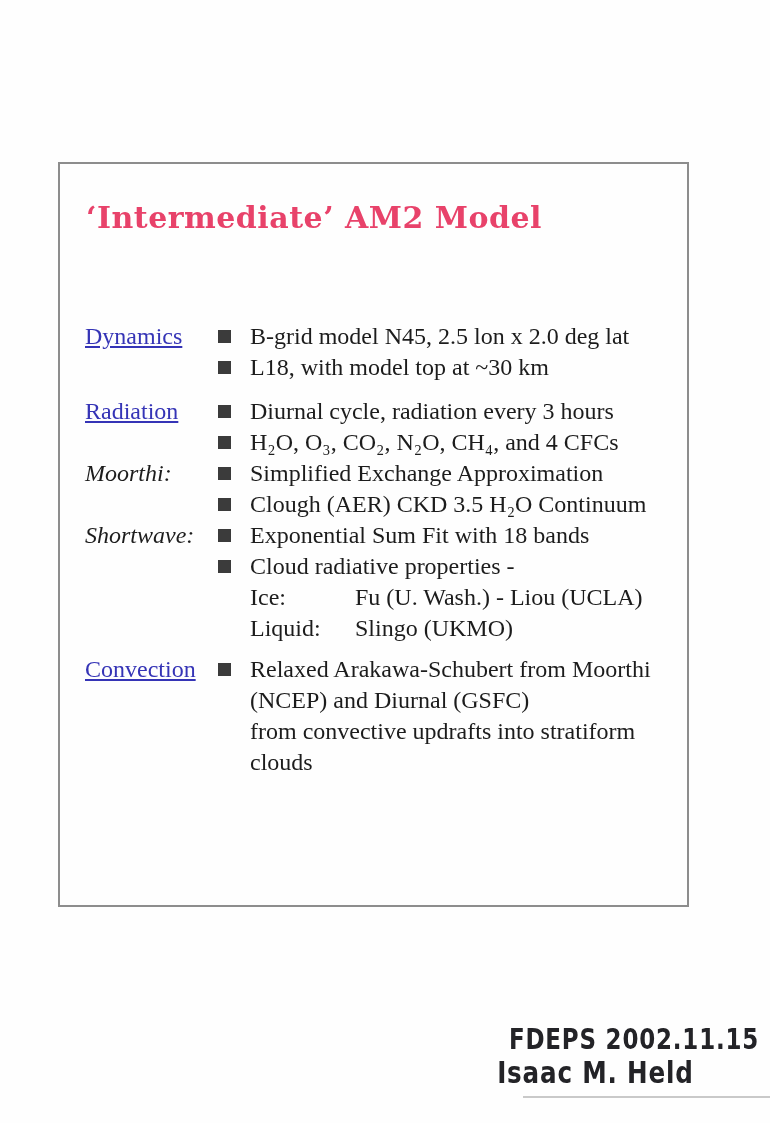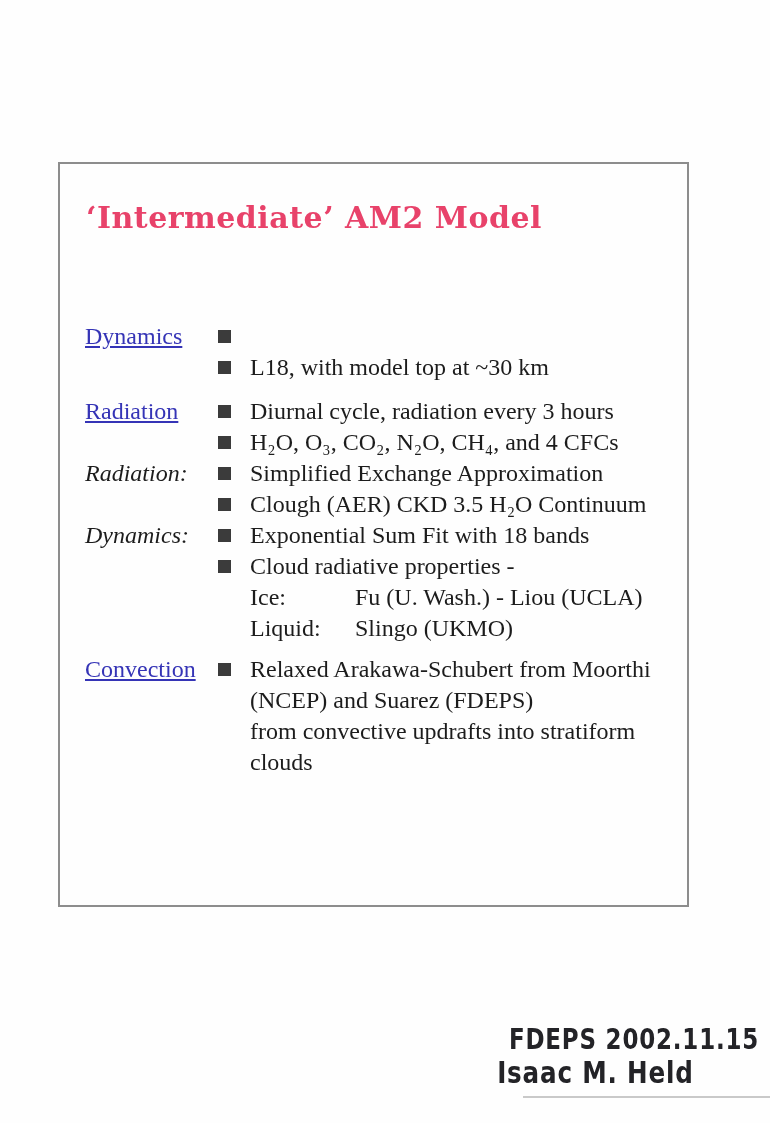--- a/index.html
+++ b/index.html
@@ -120,51 +120,52 @@
 
   <div class="slide">
 
     <div class="title">‘Intermediate’ AM2 Model</div>
 
     <div class="rows">
 
       <div class="row">
         <span class="lbl link">Dynamics</span>
         <span class="bullet"></span>
+        <span class="txt">B-grid model N45, 2.5 lon x 2.0 deg lat</span>
       </div>
 
       <div class="row">
         <span class="bullet"></span>
         <span class="txt">L18, with model top at ~30 km</span>
       </div>
 
       <div class="row gap1">
         <span class="lbl link">Radiation</span>
         <span class="bullet"></span>
         <span class="txt">Diurnal cycle, radiation every 3 hours</span>
       </div>
 
       <div class="row">
         <span class="bullet"></span>
         <span class="txt">H₂O, O₃, CO₂, N₂O, CH₄, and 4 CFCs</span>
       </div>
 
       <div class="row">
-        <span class="lbl ital">Radiation:</span>
+        <span class="lbl ital">Moorthi:</span>
         <span class="bullet"></span>
         <span class="txt">Simplified Exchange Approximation</span>
       </div>
 
       <div class="row">
         <span class="bullet"></span>
         <span class="txt">Clough (AER) CKD 3.5 H₂O Continuum</span>
       </div>
 
       <div class="row">
-        <span class="lbl ital">Dynamics:</span>
+        <span class="lbl ital">Shortwave:</span>
         <span class="bullet"></span>
         <span class="txt">Exponential Sum Fit with 18 bands</span>
       </div>
 
       <div class="row">
         <span class="bullet"></span>
         <span class="txt">Cloud radiative properties -</span>
       </div>
 
       <div class="row">
@@ -175,21 +176,21 @@
         <span class="txt"><span class="sublbl">Liquid:</span><span>Slingo (UKMO)</span></span>
       </div>
 
       <div class="row gap2">
         <span class="lbl link">Convection</span>
         <span class="bullet"></span>
         <span class="txt">Relaxed Arakawa-Schubert from Moorthi</span>
       </div>
 
       <div class="row">
-        <span class="txt">(NCEP) and Suarez (FDEPS)</span>
+        <span class="txt">(NCEP) and Diurnal (GSFC)</span>
       </div>
 
 
       <div class="row">
         <span class="txt">from convective updrafts into stratiform</span>
       </div>
 
       <div class="row">
         <span class="txt">clouds</span>
       </div>

